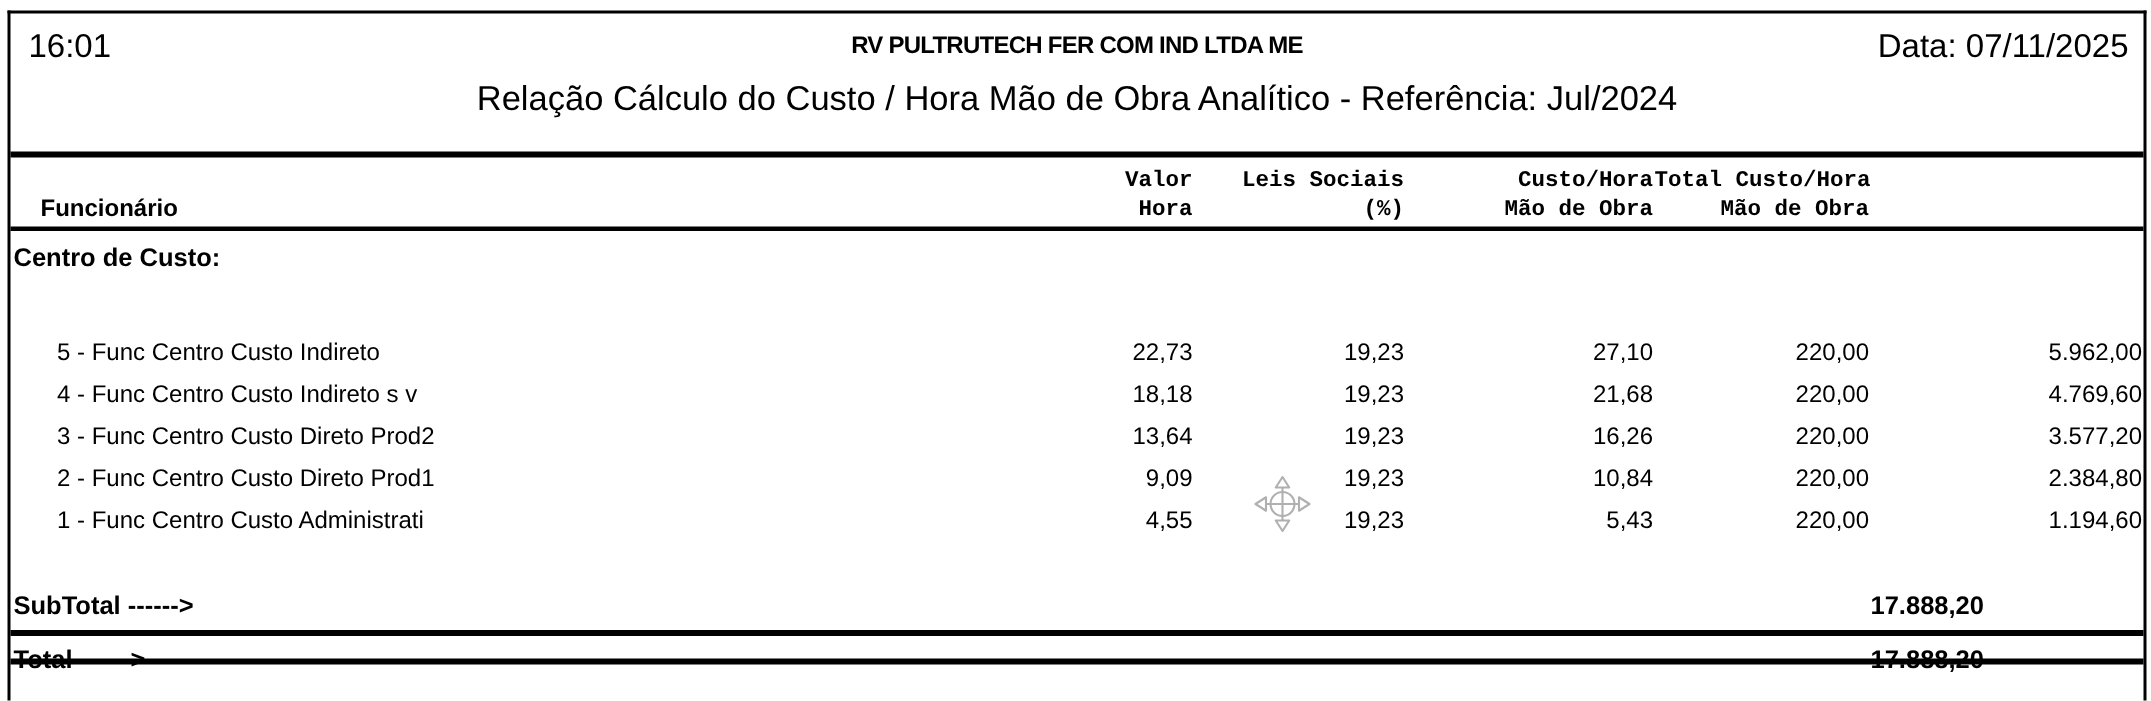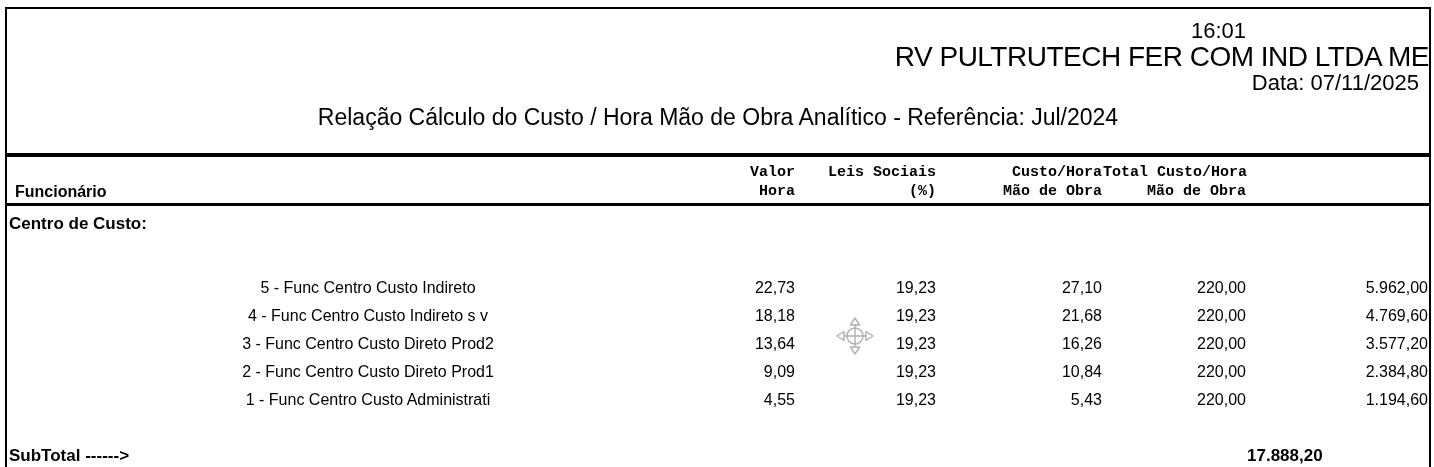--- a/index.html
+++ b/index.html
@@ -17,36 +17,35 @@
     width: 1422px; height: 460px;
     border-top: 2px solid #000;
     border-left: 2px solid #000;
     border-right: 2px solid #000;
     box-sizing: content-box;
     background: #fff;
   }
   
   .hdr-row {
     display: flex;
-    align-items: flex-end;
+    align-items: center;
     margin-top: 9px;
     line-height: 26px;
-    flex-direction: column;
   }
   .hdr-time {
     width: 250px;
     padding-left: 12px;
     font-size: 22px;
     box-sizing: border-box;
   }
   .hdr-company {
     flex: 1;
     text-align: center;
-    font-size: 28px;
-    font-weight: normal;
+    font-size: 16px;
+    font-weight: bold;
     letter-spacing: -0.5px;
     white-space: nowrap;
   }
   .hdr-date {
     width: 250px;
     padding-right: 10px;
     text-align: right;
     font-size: 22px;
     box-sizing: border-box;
     white-space: nowrap;
@@ -73,40 +72,40 @@
   .colheads {
     height: 46px;
     align-items: end;
     padding-bottom: 2px;
     box-sizing: border-box;
     font-size: 15px;
     font-weight: bold;
     line-height: 19px;
   }
   .colheads .ch-first {
-    padding-left: 8px;
+    padding-left: 20px;
     font-size: 16px;
     align-self: end;
   }
   .ch-num { text-align: right; white-space: nowrap; font-family: Liberation Mono, monospace; }
   .ch-num div { padding-right: 1px; }
   
   .group-label {
     padding: 6px 0 0 2px;
     font-size: 17px;
     font-weight: bold;
     line-height: 24px;
   }
   .rows { margin-top: 38px; }
   .data-row {
     height: 28px;
     line-height: 28px;
     font-size: 16px;
   }
-  .cell-name { padding-left: 31px; white-space: nowrap; text-align: center; }
+  .cell-name { padding-left: 31px; white-space: nowrap; }
   .cell-num { text-align: right; padding-right: 1px; white-space: nowrap; }
   .total-line {
     font-size: 17px;
     font-weight: bold;
   }
   .subtotal-row { margin-top: 26px; height: 32px; line-height: 32px; }
   .grand-total-row { height: 15px; line-height: 31px; }
   .total-label { padding-left: 2px; white-space: nowrap; }
   .total-value { grid-column: 6; text-align: left; padding-right: 1px; }
   

